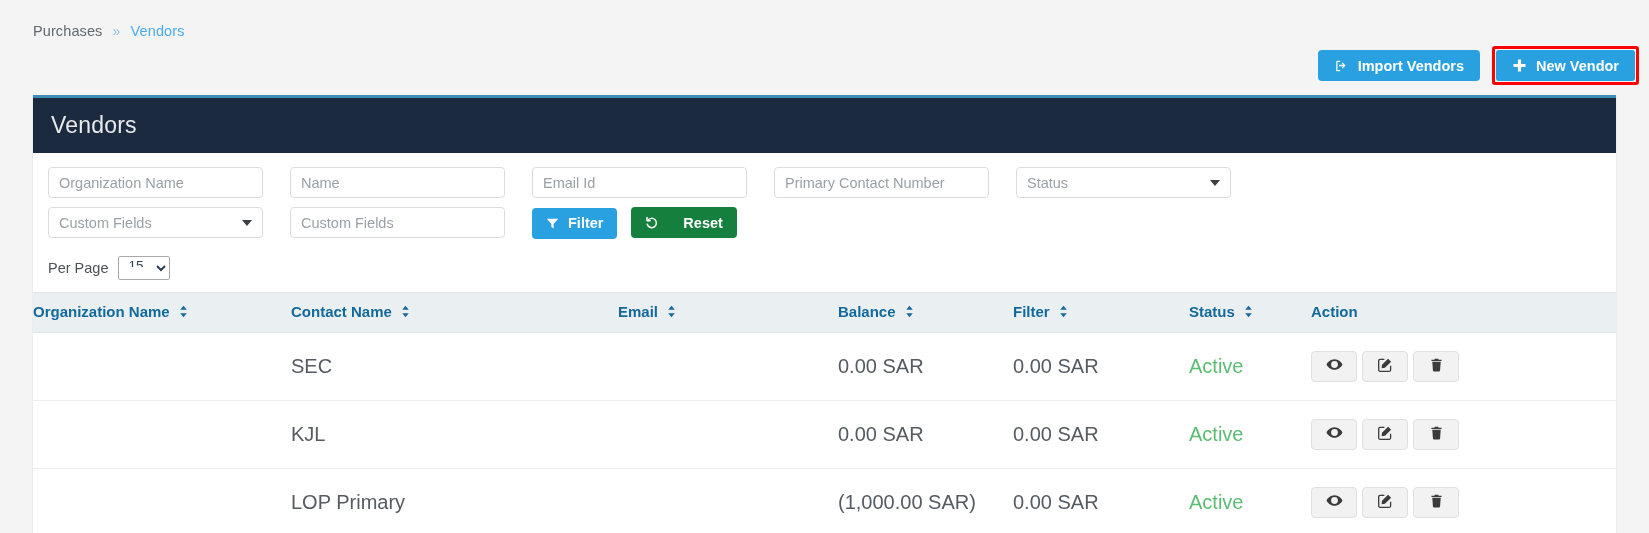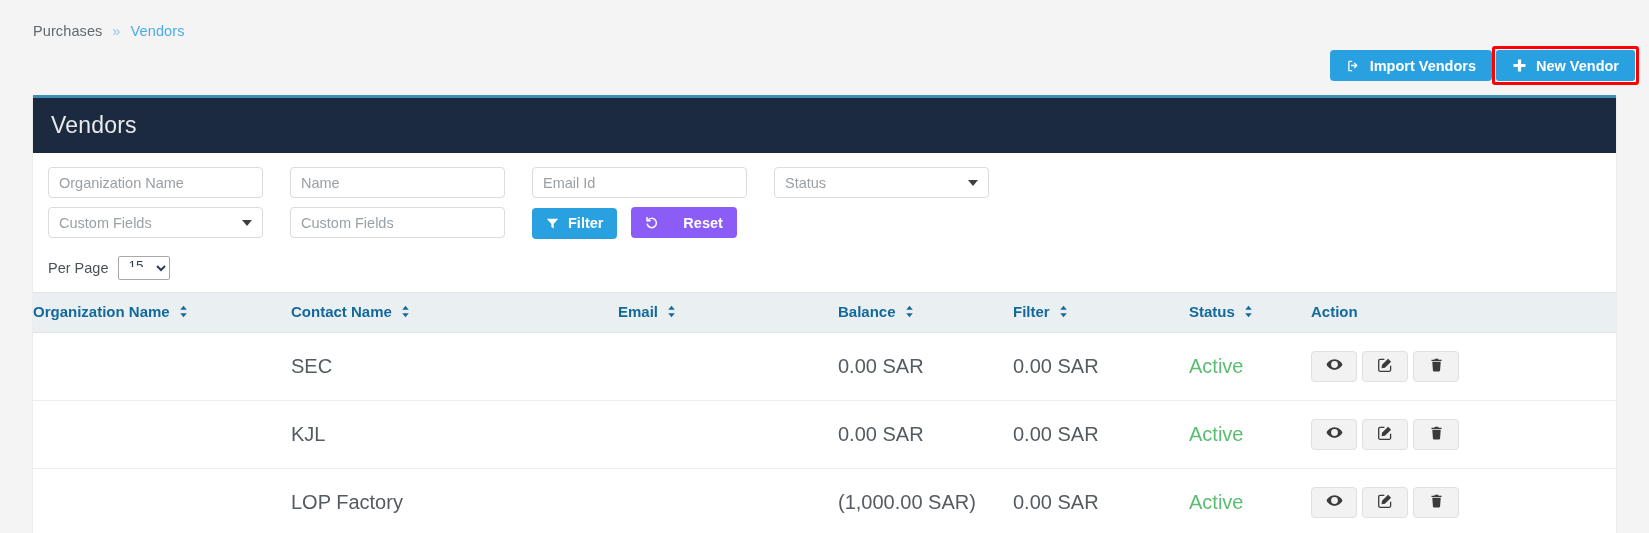--- a/index.html
+++ b/index.html
@@ -31,20 +31,21 @@
   }
   .breadcrumb .crumb-active { color: #4aaceb; }
 
   
   .topbar {
     position: absolute;
     right: 8px;
     top: 46px;
     display: flex;
     align-items: center;
+    gap: 12px;
   }
   .btn {
     display: inline-flex;
     align-items: center;
     justify-content: center;
     gap: 9px;
     border: none;
     border-radius: 4px;
     font-family: "Liberation Sans", sans-serif;
     font-size: 14.5px;
@@ -127,21 +128,21 @@
     pointer-events: none;
   }
   .filter-row.second { margin-top: 9px; }
   .btn-action {
     height: 31px;
     padding: 0 14px;
     border-radius: 4px;
     font-size: 14.5px;
   }
   .btn-filter { background: #29a0e0; margin-right: 10px; }
-  .btn-reset { background: #8b5cf6; gap: 24px; }
+  .btn-reset { background: #15803d; gap: 24px; }
 
   
   .perpage-row {
     display: flex;
     align-items: center;
     gap: 10px;
     padding: 17px 0 12px 15px;
   }
   .perpage-label { font-size: 14.5px; color: #4c5257; }
   .perpage-select {
@@ -253,20 +254,23 @@
       <div class="filter-cell">
         <input class="field" type="text" placeholder="Organization Name" style="">
       </div>
       <div class="filter-cell">
         <input class="field" type="text" placeholder="Name" style="">
       </div>
       <div class="filter-cell">
         <input class="field" type="text" placeholder="Email Id" style="">
       </div>
       <div class="filter-cell">
+        <input class="field" type="text" placeholder="Primary Contact Number" style="">
+      </div>
+      <div class="filter-cell">
         <div class="select-wrap">
           <input class="field" type="text" readonly="" placeholder="Status" style="">
           <span class="caret"></span>
         </div>
       </div>
     </div>
 
     <div class="filter-row second">
       <div class="filter-cell">
         <div class="select-wrap">
@@ -426,21 +430,21 @@
                 <span><svg width="15" height="16" viewBox="0 0 16 16" fill="#3b3b3b">
                     <path d="M6.2 1.2h3.6l.5 1.1h3.1v1.5H2.6V2.3h3.1l.5-1.1z"></path>
                     <path d="M3.5 4.6h9l-.7 9.2a1.2 1.2 0 0 1-1.2 1.1H5.4a1.2 1.2 0 0 1-1.2-1.1L3.5 4.6z"></path>
                   </svg></span>
               </button>
             </div>
           </td>
         </tr>
         <tr>
           <td class="c-org"><span></span></td>
-          <td class="c-contact"><span>LOP Factory</span></td>
+          <td class="c-contact"><span>LOP Primary</span></td>
           <td class="c-email"><span></span></td>
           <td class="c-balance"><span>(1,000.00 SAR)</span></td>
           <td class="c-overdue"><span>0.00 SAR</span></td>
           <td class="c-status"><span class="status-active">Active</span></td>
           <td class="c-action">
             <div class="action-group">
               <button class="act-btn">
                 <span><svg width="17" height="17" viewBox="0 0 16 16" fill="#3b3b3b">
                     <path d="M8 3C4.4 3 1.5 6 .7 7.5c-.1.3-.1.7 0 1C1.5 10 4.4 13 8 13s6.5-3 7.3-4.5c.1-.3.1-.7 0-1C14.5 6 11.6 3 8 3zm0 8.2a3.2 3.2 0 1 1 0-6.4 3.2 3.2 0 0 1 0 6.4z"></path>
                     <circle cx="8" cy="8" r="1.9" fill="#f2f2f2"></circle>

